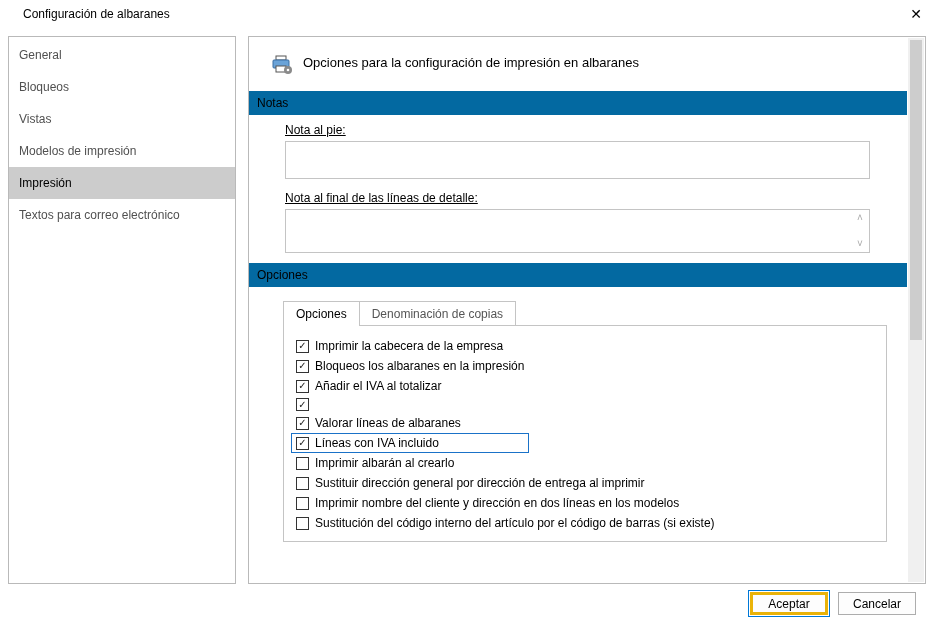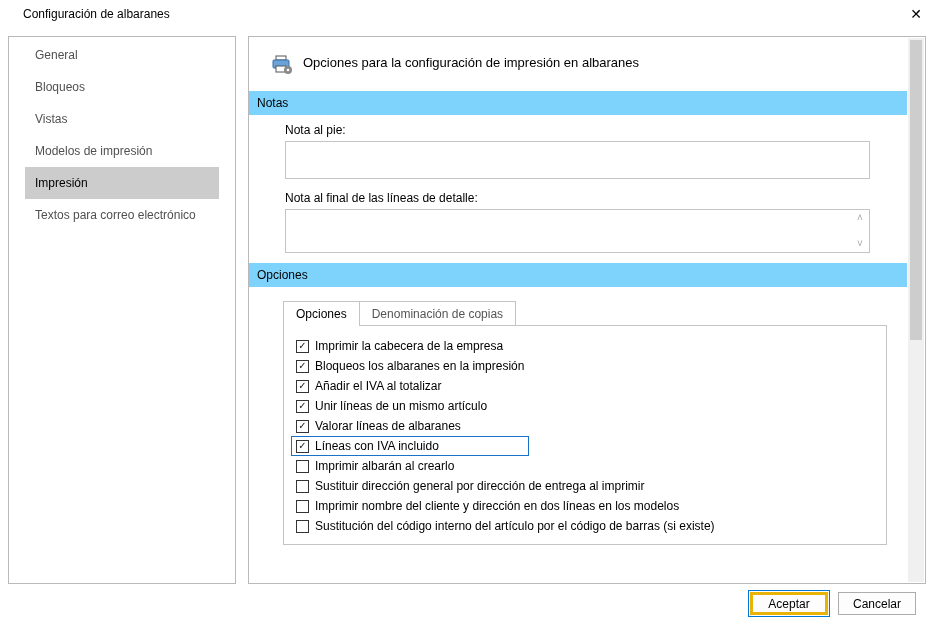--- a/index.html
+++ b/index.html
@@ -33,21 +33,21 @@
     flex: 1;
     display: flex;
     padding: 8px 8px 0 8px;
     gap: 12px;
     min-height: 0;
   }
   .sidebar {
     width: 228px;
     border: 1px solid #b9b9b9;
     background: #fff;
-    padding: 2px 16px;
+    padding: 2px 0;
   }
   .sidebar-item {
     padding: 9px 10px;
     color: #505050;
     cursor: pointer;
   }
   .sidebar-item.selected {
     background: #cccccc;
     color: #000;
   }
@@ -82,27 +82,27 @@
     gap: 10px;
     margin: 6px 0 16px 4px;
   }
   .printer-icon {
     width: 22px; height: 20px;
     position: relative;
   }
   .printer-icon svg { display:block; }
   .heading-text { font-size: 13px; }
   .section-header {
-    background: #7dd3fc;
+    background: #0369a1;
     padding: 5px 8px;
     font-size: 12px;
     margin-left: -18px;
     margin-right: -10px;
   }
-  .field-block { padding: 8px 0 10px 18px; }
+  .field-block { padding: 8px 0 10px 18px; text-decoration: underline; }
   .field-label { margin-bottom: 4px; display:block; }
   .textbox {
     width: 585px;
     border: 1px solid #c4c4c4;
     background: #fff;
   }
   .textbox.single { height: 38px; }
   .textbox.multi {
     height: 44px;
     position: relative;
@@ -259,21 +259,20 @@
           <div class="check-row">
             <span class="chk">✓</span>
             <span>Bloqueos los albaranes en la impresión</span>
           </div>
           <div class="check-row">
             <span class="chk">✓</span>
             <span>Añadir el IVA al totalizar</span>
           </div>
           <div class="check-row">
             <span class="chk">✓</span>
-            <span>Unir líneas de un mismo artículo</span>
           </div>
           <div class="check-row">
             <span class="chk">✓</span>
             <span>Valorar líneas de albaranes</span>
           </div>
           <div class="check-row highlight">
             <span class="chk">✓</span>
             <span>Líneas con IVA incluido</span>
           </div>
           <div class="check-row">

